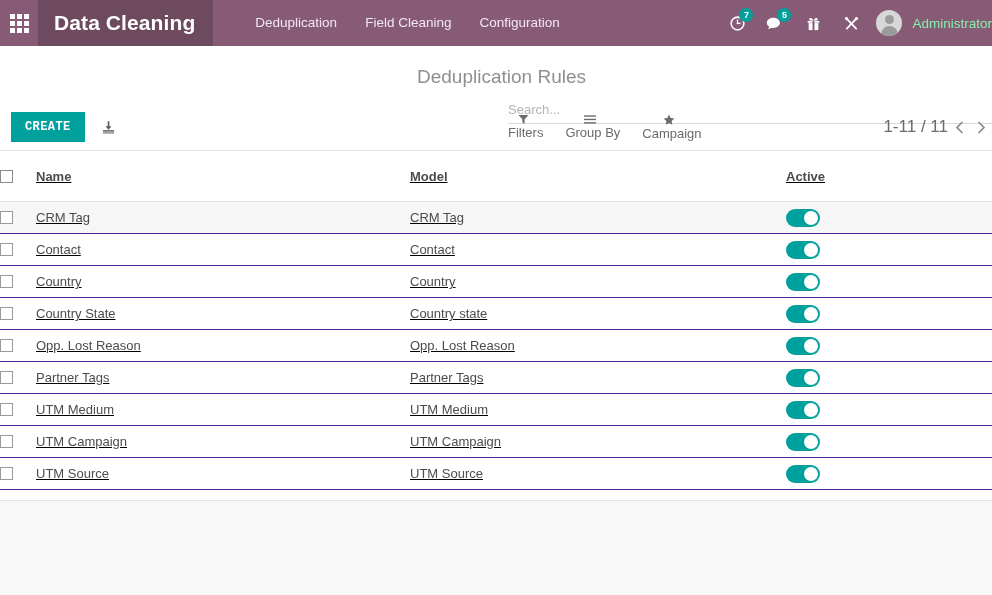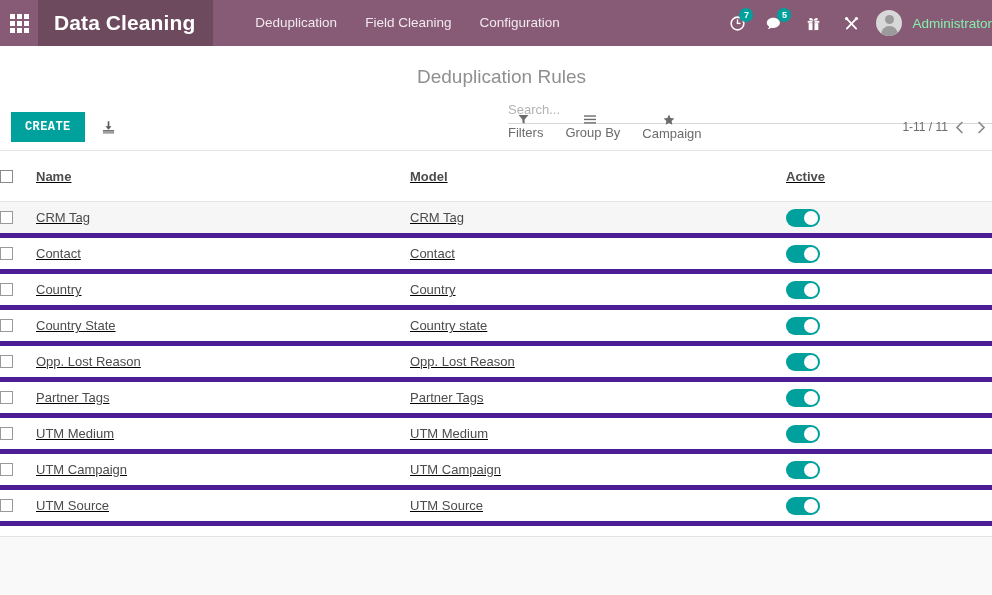--- a/index.html
+++ b/index.html
@@ -219,21 +219,21 @@
   }
   .filter-btn .fi { margin-right: 5px; display: flex; align-items: center; }
   .pager {
     position: absolute;
     right: 0px;
     display: flex;
     align-items: center;
   }
   .pager-count {
     color: #6b6b6b;
-    font-size: 12px;
+    font-size: 17px;
     white-space: nowrap;
     text-align: right;
   }
   .pager-btn {
     width: 22px;
     height: 24px;
     display: flex;
     align-items: center;
     justify-content: center;
     cursor: pointer;
@@ -258,21 +258,21 @@
     height: 50px;
     border-bottom: 1px solid #e4e4e4;
     background: #ffffff;
     vertical-align: middle;
   }
   table.list td {
     font-size: 13px;
     color: #4c4c4c;
     height: 31px;
     padding: 0;
-    border-bottom: 5px solid #4c1d95;
+    border-bottom: 1px solid #4c1d95;
     vertical-align: middle;
   }
   tr.row-highlight td { background: #f6f6f6; }
   .col-cb { width: 36px; }
   .col-name { width: 374px; }
   .col-model { width: 376px; }
   .col-active { width: 206px; }
   .cb-cell { padding-left: 8px; }
   .cbox {
     width: 13px;

